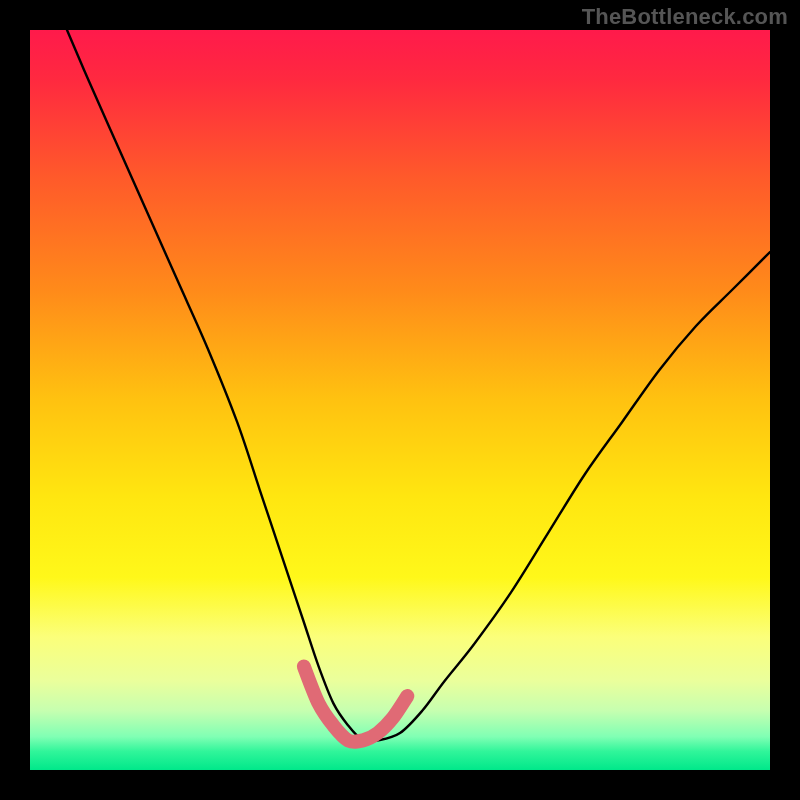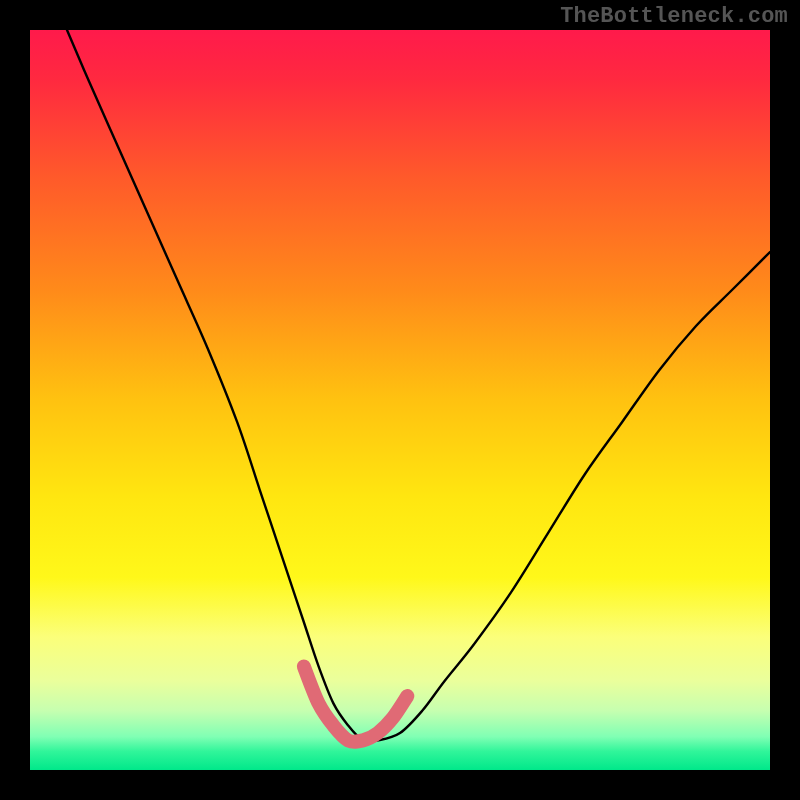--- a/index.html
+++ b/index.html
@@ -11,21 +11,20 @@
     position: relative;
     font-family: Arial, Helvetica, sans-serif;
   }
   .frame {
     position: absolute;
     top: 0;
     left: 0;
     width: 800px;
     height: 800px;
     background: #000;
-    font-family: Liberation Mono, monospace;
   }
   .plot {
     position: absolute;
     top: 30px;
     left: 30px;
     width: 740px;
     height: 740px;
     overflow: hidden;
   }
   .watermark {

